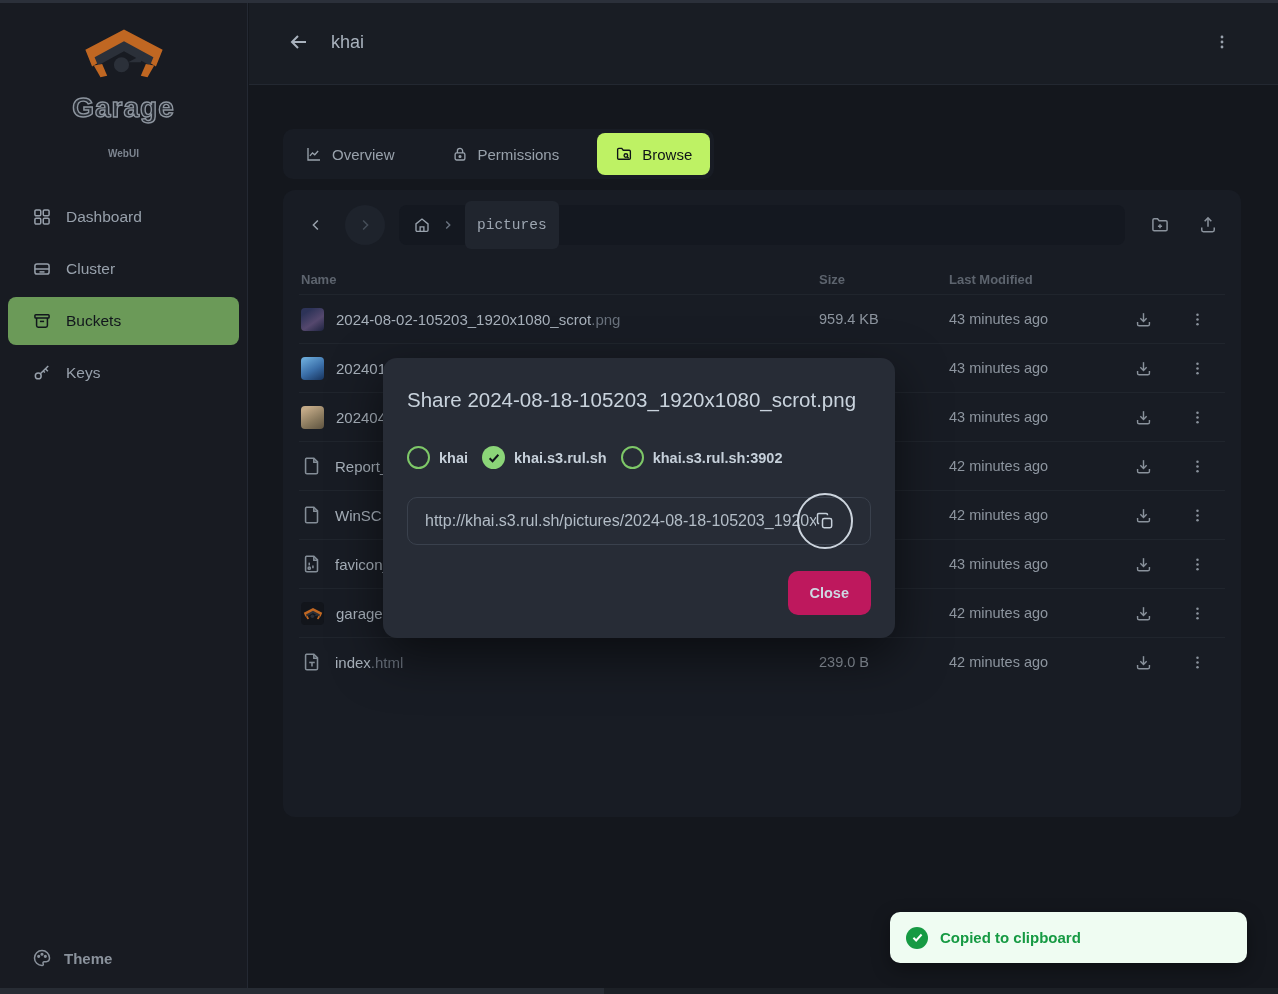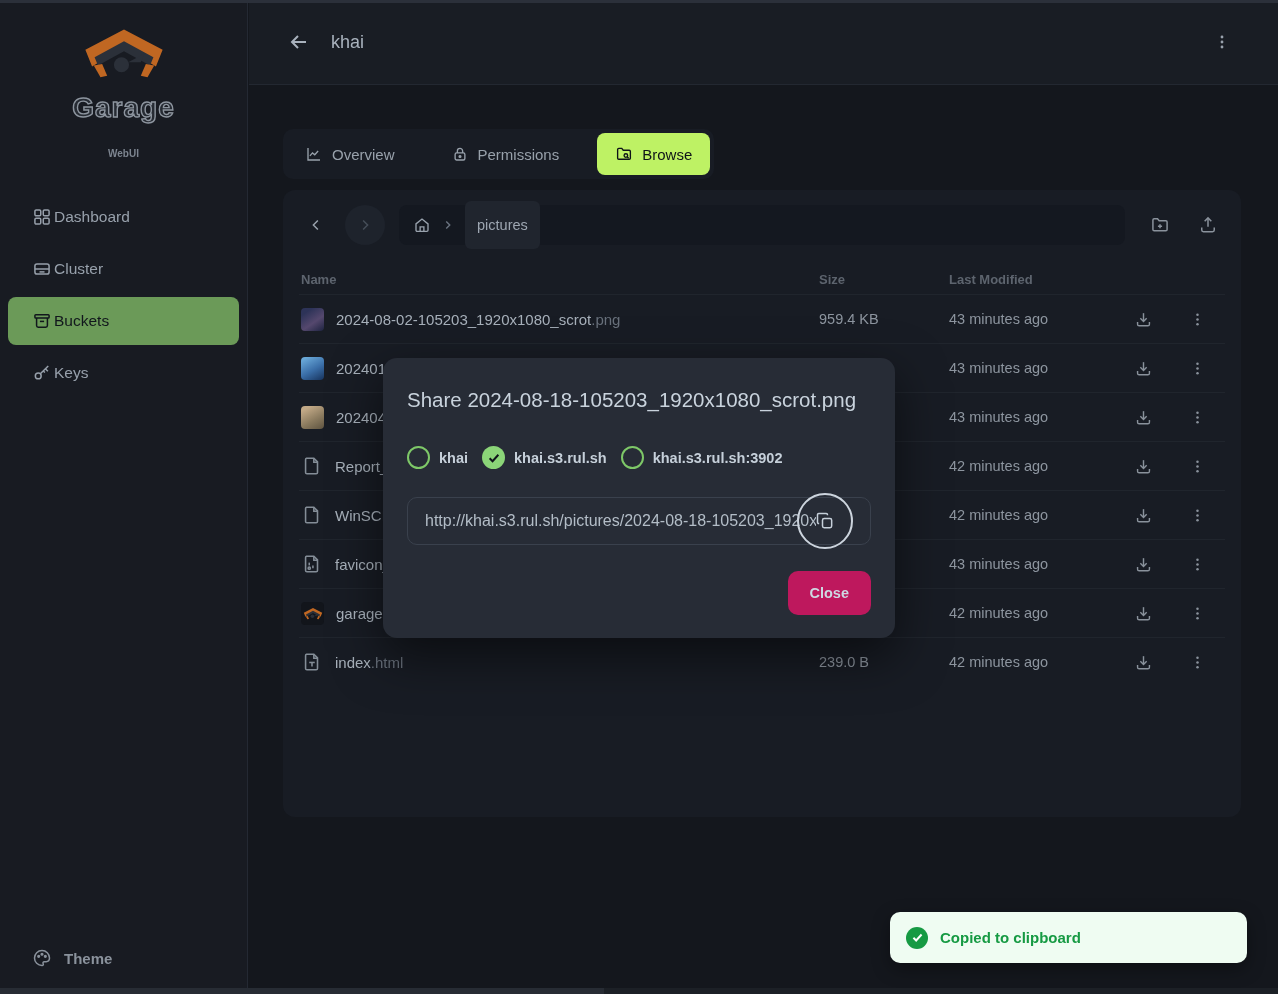--- a/index.html
+++ b/index.html
@@ -6,21 +6,21 @@
   html,body { width:1278px; height:994px; background:#14171d; font-family:"Liberation Sans", sans-serif; overflow:hidden; }
   .stage { position:relative; width:1278px; height:994px; background:#14171d; overflow:hidden; }
 
   
   .sidebar { position:absolute; left:0; top:0; width:248px; height:994px; background:#181b22; border-right:1px solid #242933; }
   .logo-wrap { padding-top:22px; text-align:center; }
   .logo-svg { width:84px; height:62px; display:inline-block; }
   .logo-title { font-size:28px; font-weight:700; color:#262b33; -webkit-text-stroke:1.4px #8d959f; letter-spacing:1px; margin-top:4px; }
   .logo-sub { font-size:10px; font-weight:700; color:#7d8590; margin-top:24px; }
   .nav { margin-top:34px; padding:0 8px; display:flex; flex-direction:column; gap:4px; }
-  .nav-item { display:flex; align-items:center; gap:2px; height:48px; padding:0 24px; border-radius:8px; color:#97a0ab; font-size:15.5px; cursor:pointer; }
+  .nav-item { display:flex; align-items:center; gap:14px; height:48px; padding:0 24px; border-radius:8px; color:#97a0ab; font-size:15.5px; cursor:pointer; }
   .nav-item svg { width:20px; height:20px; flex:0 0 auto; }
   .nav-item.active { background:#6b9a58; color:#11161c; font-weight:500; }
   .theme-btn { position:absolute; left:8px; bottom:14px; display:flex; align-items:center; gap:12px; height:44px; padding:0 24px; color:#8a929c; font-size:15px; font-weight:700; border-radius:8px; cursor:pointer; }
   .theme-btn svg { width:20px; height:20px; }
 
   
   .main-header { position:absolute; left:249px; top:0; width:1029px; height:85px; background:#191d24; border-bottom:1px solid #232831; display:flex; align-items:center; }
   .back-btn { margin-left:34px; width:32px; height:32px; display:flex; align-items:center; justify-content:center; color:#a9b2bd; cursor:pointer; }
   .back-btn svg { width:24px; height:24px; }
   .page-title { margin-left:16px; color:#a9b2bd; font-size:18px; font-weight:500; }
@@ -36,21 +36,21 @@
   .card { position:absolute; left:283px; top:190px; width:958px; height:627px; background:#181c24; border-radius:12px; padding:14px 16px; }
   .crumb-row { display:flex; align-items:center; height:42px; }
   .icon-btn { width:34px; height:34px; border-radius:50%; display:flex; align-items:center; justify-content:center; color:#99a2ad; cursor:pointer; flex:0 0 auto; }
   .icon-btn svg { width:18px; height:18px; }
   .icon-btn.disabled { background:#1e232c; color:#454d58; margin-left:12px; width:40px; height:40px; }
   .crumb-field { margin-left:14px; flex:1; height:40px; background:#141820; border-radius:8px; display:flex; align-items:center; padding:0 14px; gap:10px; min-width:0; }
   .crumb-field .home { color:#99a2ad; display:flex; cursor:pointer; }
   .crumb-field .home svg { width:18px; height:18px; }
   .crumb-sep { color:#6b7480; display:flex; }
   .crumb-sep svg { width:14px; height:14px; }
-  .crumb-chip { background:#20252e; color:#9da6b1; font-size:14.5px; padding:16px 12px; border-radius:6px; cursor:pointer; }
+  .crumb-chip { background:#20252e; color:#9da6b1; font-size:14.5px; padding:16px 12px; border-radius:6px; cursor:pointer;font-family:Liberation Mono, monospace; }
   .crumb-actions { display:flex; gap:14px; margin-left:18px; }
   .crumb-actions .icon-btn { color:#8a929c; }
   .crumb-actions .icon-btn svg { width:20px; height:20px; }
 
   
   .tbl { margin-top:18px; width:100%; }
   .tbl-head { display:flex; align-items:center; height:30px; color:#5d646e; font-size:13px; font-weight:700; }
   .col-name { flex:1; padding-left:2px; }
   .col-size { width:130px; flex:0 0 130px; }
   .col-mod  { width:180px; flex:0 0 180px; }

